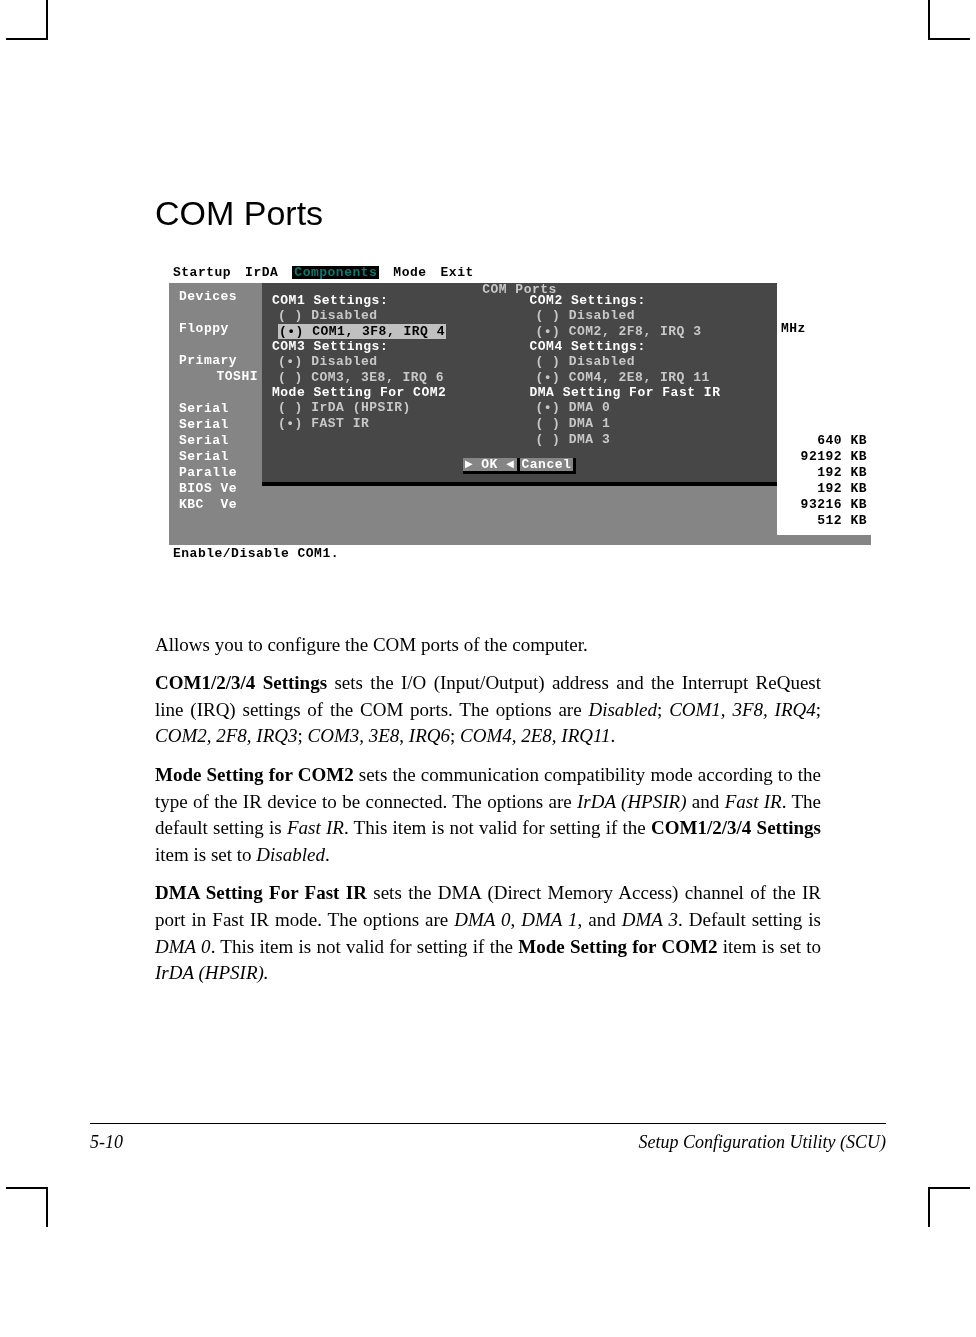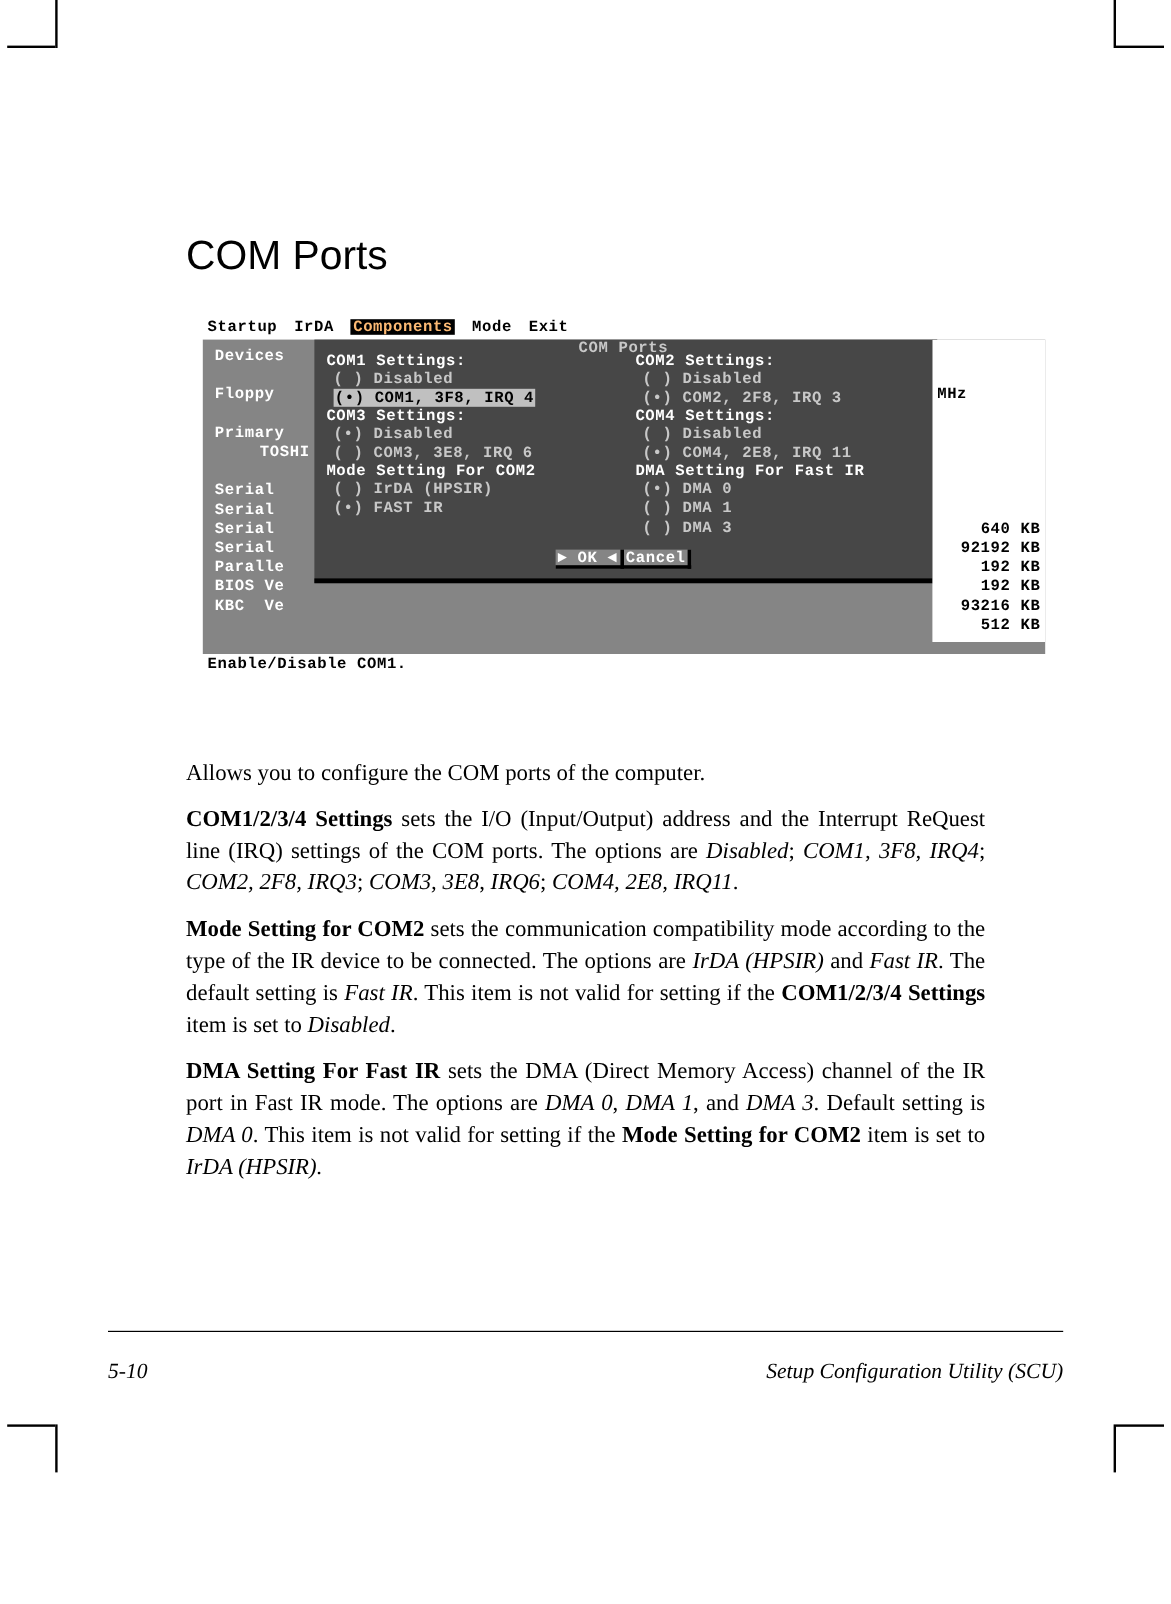--- a/index.html
+++ b/index.html
@@ -58,21 +58,21 @@
       line-height: 1;
       letter-spacing: 0.5px;
     }
     .bios-wrap {
       width: 702px;
       margin-left: 14px;
     }
     .menubar {
       background:#fff;color:#000;display:flex;gap:14px;padding:0 4px 4px 4px;
     }
-    .menubar .sel{background:#000;color:#fdba74;padding:0 2px;}
+    .menubar .sel{background:#000;color:#0f766e;padding:0 2px;}
     .bios-body{
       background:#858585;padding:0 0 10px 6px;position:relative;
     }
     .bios-client{
       display:flex;align-items:flex-start;
     }
     .bios-left{
       width:79px;padding:6px 4px 6px 4px;color:#ffffff;font-weight:bold;
     }
     .bios-left div{white-space:pre;line-height:16px;height:16px;}
@@ -109,21 +109,21 @@
       margin-left: 40px;
     }
     .def .defhead { font-weight: bold; }
     .def em { font-style: italic; }
     .footer {
       position: absolute;
       bottom: 72px;
       left: 90px;
       right: 90px;
       border-top: 1px solid #000;
-      padding-top: 20px;
+      padding-top: 6px;
       display:flex;justify-content:space-between;
       font-style: italic;
       font-size:18px;
     }
   </style>
 </head>
 <body>
 
 <div class="page">
   <div class="crop-top-left"></div>

